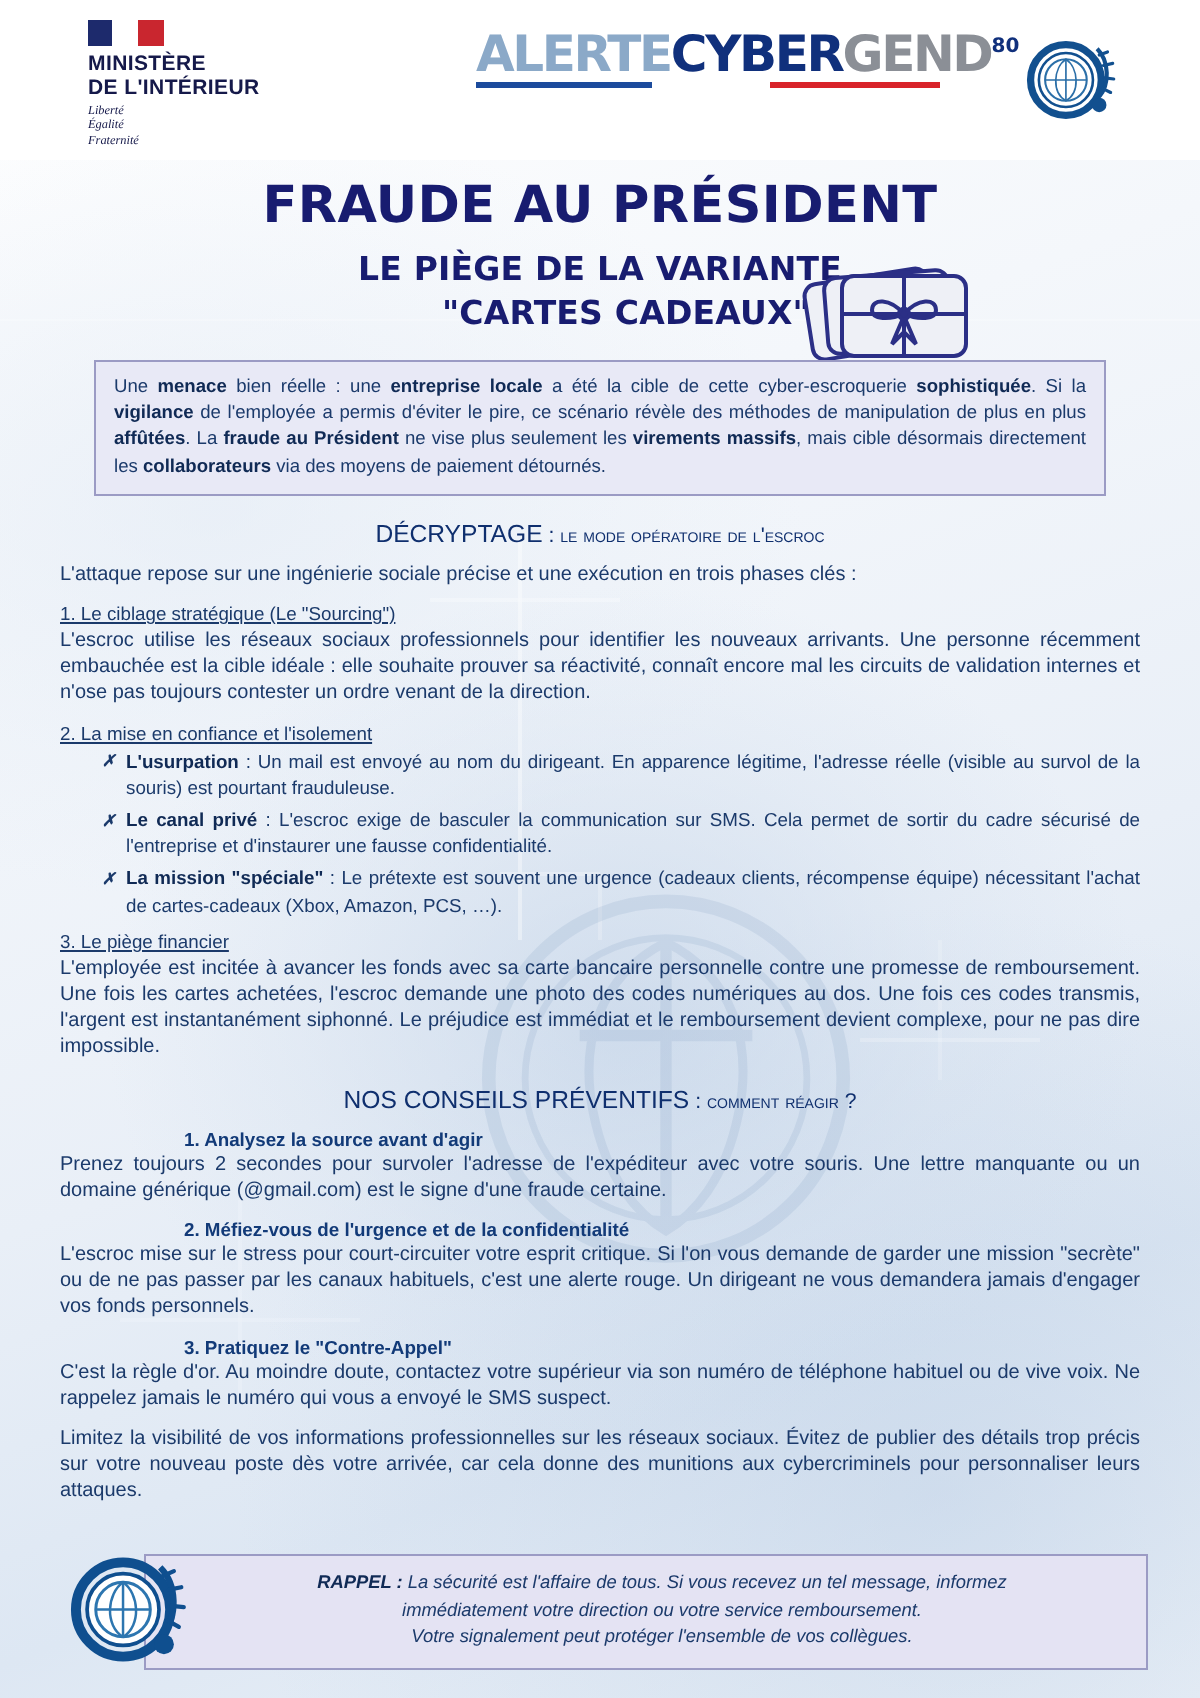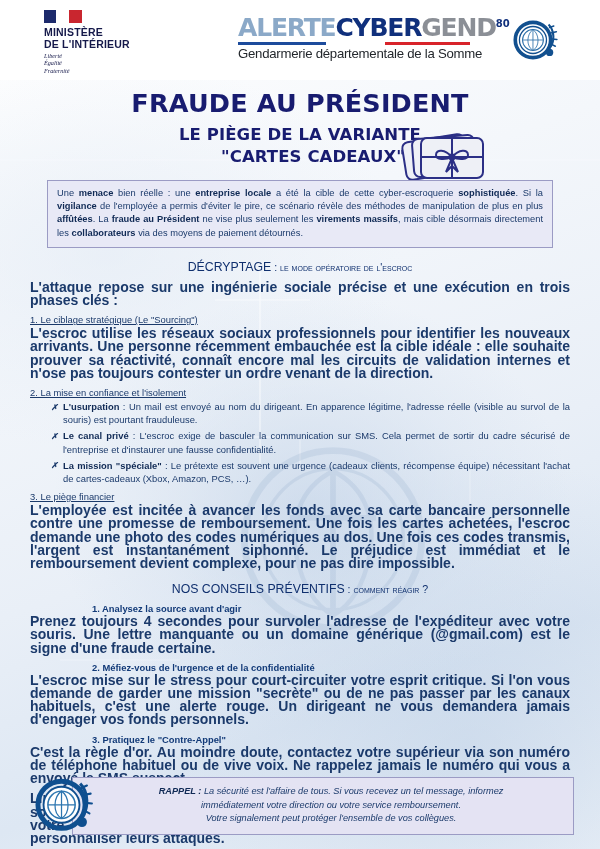--- a/index.html
+++ b/index.html
@@ -187,25 +187,24 @@
     margin-top: 12px;
     margin-bottom: 7px;
   }
   .sec-head .sc {
     font-size: 10.6px;
     font-variant: small-caps;
     text-transform: lowercase;
   }
   .sec-head .sc-first { font-size: 12.3px; }
   p.body {
-    font-size: 14px;
+    font-size: 10px;
     line-height: 13.2px;
     margin: 0 0 7px 0;
     text-align: justify;
-    font-weight: bold;
   }
   .phase {
     font-size: 9.4px;
     font-weight: 400;
     text-decoration: underline;
     margin: 0 0 2px 0;
     color: #1b3a6b;
   }
   ul.bullets {
     list-style: none;
@@ -312,21 +311,20 @@
       </div>
     </div>
 
     <div class="brand">
       <div class="brand-word"><span class="bw-alerte">ALERTE</span><span class="bw-cyber">CYBER</span><span class="bw-gend">GEND</span><span class="bw-80">80</span></div>
       <div class="brand-rules">
         <span class="rule-blue"></span>
         <span class="rule-gap"></span>
         <span class="rule-red"></span>
       </div>
-      <div class="brand-sub">Gendarmerie départementale de la Somme</div>
     </div>
 
     <svg class="brand-emblem" viewBox="0 0 100 100">
       <circle cx="48" cy="50" r="34" fill="none" stroke="#12508f" stroke-width="7"></circle>
       <circle cx="48" cy="50" r="26" fill="#ffffff" stroke="#12508f" stroke-width="2.5"></circle>
       <circle cx="48" cy="50" r="20" fill="none" stroke="#2b6fa8" stroke-width="2"></circle>
       <path d="M28 50 H68 M48 30 V70" stroke="#2b6fa8" stroke-width="1.6"></path>
       <path d="M48 30 C36 38 34 62 48 70 C62 62 60 38 48 30 Z" fill="none" stroke="#2b6fa8" stroke-width="1.6"></path>
       <path d="M78 20 C90 32 90 54 80 66" fill="none" stroke="#12508f" stroke-width="4"></path>
       <path d="M80 26 l8 -3 M84 36 l9 -2 M85 48 l9 1 M83 58 l8 4" stroke="#12508f" stroke-width="3" stroke-linecap="round"></path>
@@ -383,21 +381,21 @@
         <span class="mark">✗</span><b>La mission "spéciale"</b><span> : Le prétexte est souvent une urgence (cadeaux clients, récompense équipe) nécessitant l'achat de cartes-cadeaux (Xbox, Amazon, PCS, …).</span>
       </li>
     </ul>
 
     <div class="phase">3. Le piège financier</div>
     <p class="body">L'employée est incitée à avancer les fonds avec sa carte bancaire personnelle contre une promesse de remboursement. Une fois les cartes achetées, l'escroc demande une photo des codes numériques au dos. Une fois ces codes transmis, l'argent est instantanément siphonné. Le préjudice est immédiat et le remboursement devient complexe, pour ne pas dire impossible.</p>
 
     <div class="sec-head"><span class="sc-first">NOS CONSEILS PRÉVENTIFS</span><span class="sc"> : Comment réagir ?</span></div>
 
     <div class="advice-title">1. Analysez la source avant d'agir</div>
-    <p class="body">Prenez toujours 4 secondes pour survoler l'adresse de l'expéditeur avec votre souris. Une lettre manquante ou un domaine générique (@gmail.com) est le signe d'une fraude certaine.</p>
+    <p class="body">Prenez toujours 2 secondes pour survoler l'adresse de l'expéditeur avec votre souris. Une lettre manquante ou un domaine générique (@gmail.com) est le signe d'une fraude certaine.</p>
 
     <div class="advice-title">2. Méfiez-vous de l'urgence et de la confidentialité</div>
     <p class="body">L'escroc mise sur le stress pour court-circuiter votre esprit critique. Si l'on vous demande de garder une mission "secrète" ou de ne pas passer par les canaux habituels, c'est une alerte rouge. Un dirigeant ne vous demandera jamais d'engager vos fonds personnels.</p>
 
     <div class="advice-title">3. Pratiquez le "Contre-Appel"</div>
     <p class="body">C'est la règle d'or. Au moindre doute, contactez votre supérieur via son numéro de téléphone habituel ou de vive voix. Ne rappelez jamais le numéro qui vous a envoyé le SMS suspect.</p>
 
     <p class="body">Limitez la visibilité de vos informations professionnelles sur les réseaux sociaux. Évitez de publier des détails trop précis sur votre nouveau poste dès votre arrivée, car cela donne des munitions aux cybercriminels pour personnaliser leurs attaques.</p>
   </div>
 

